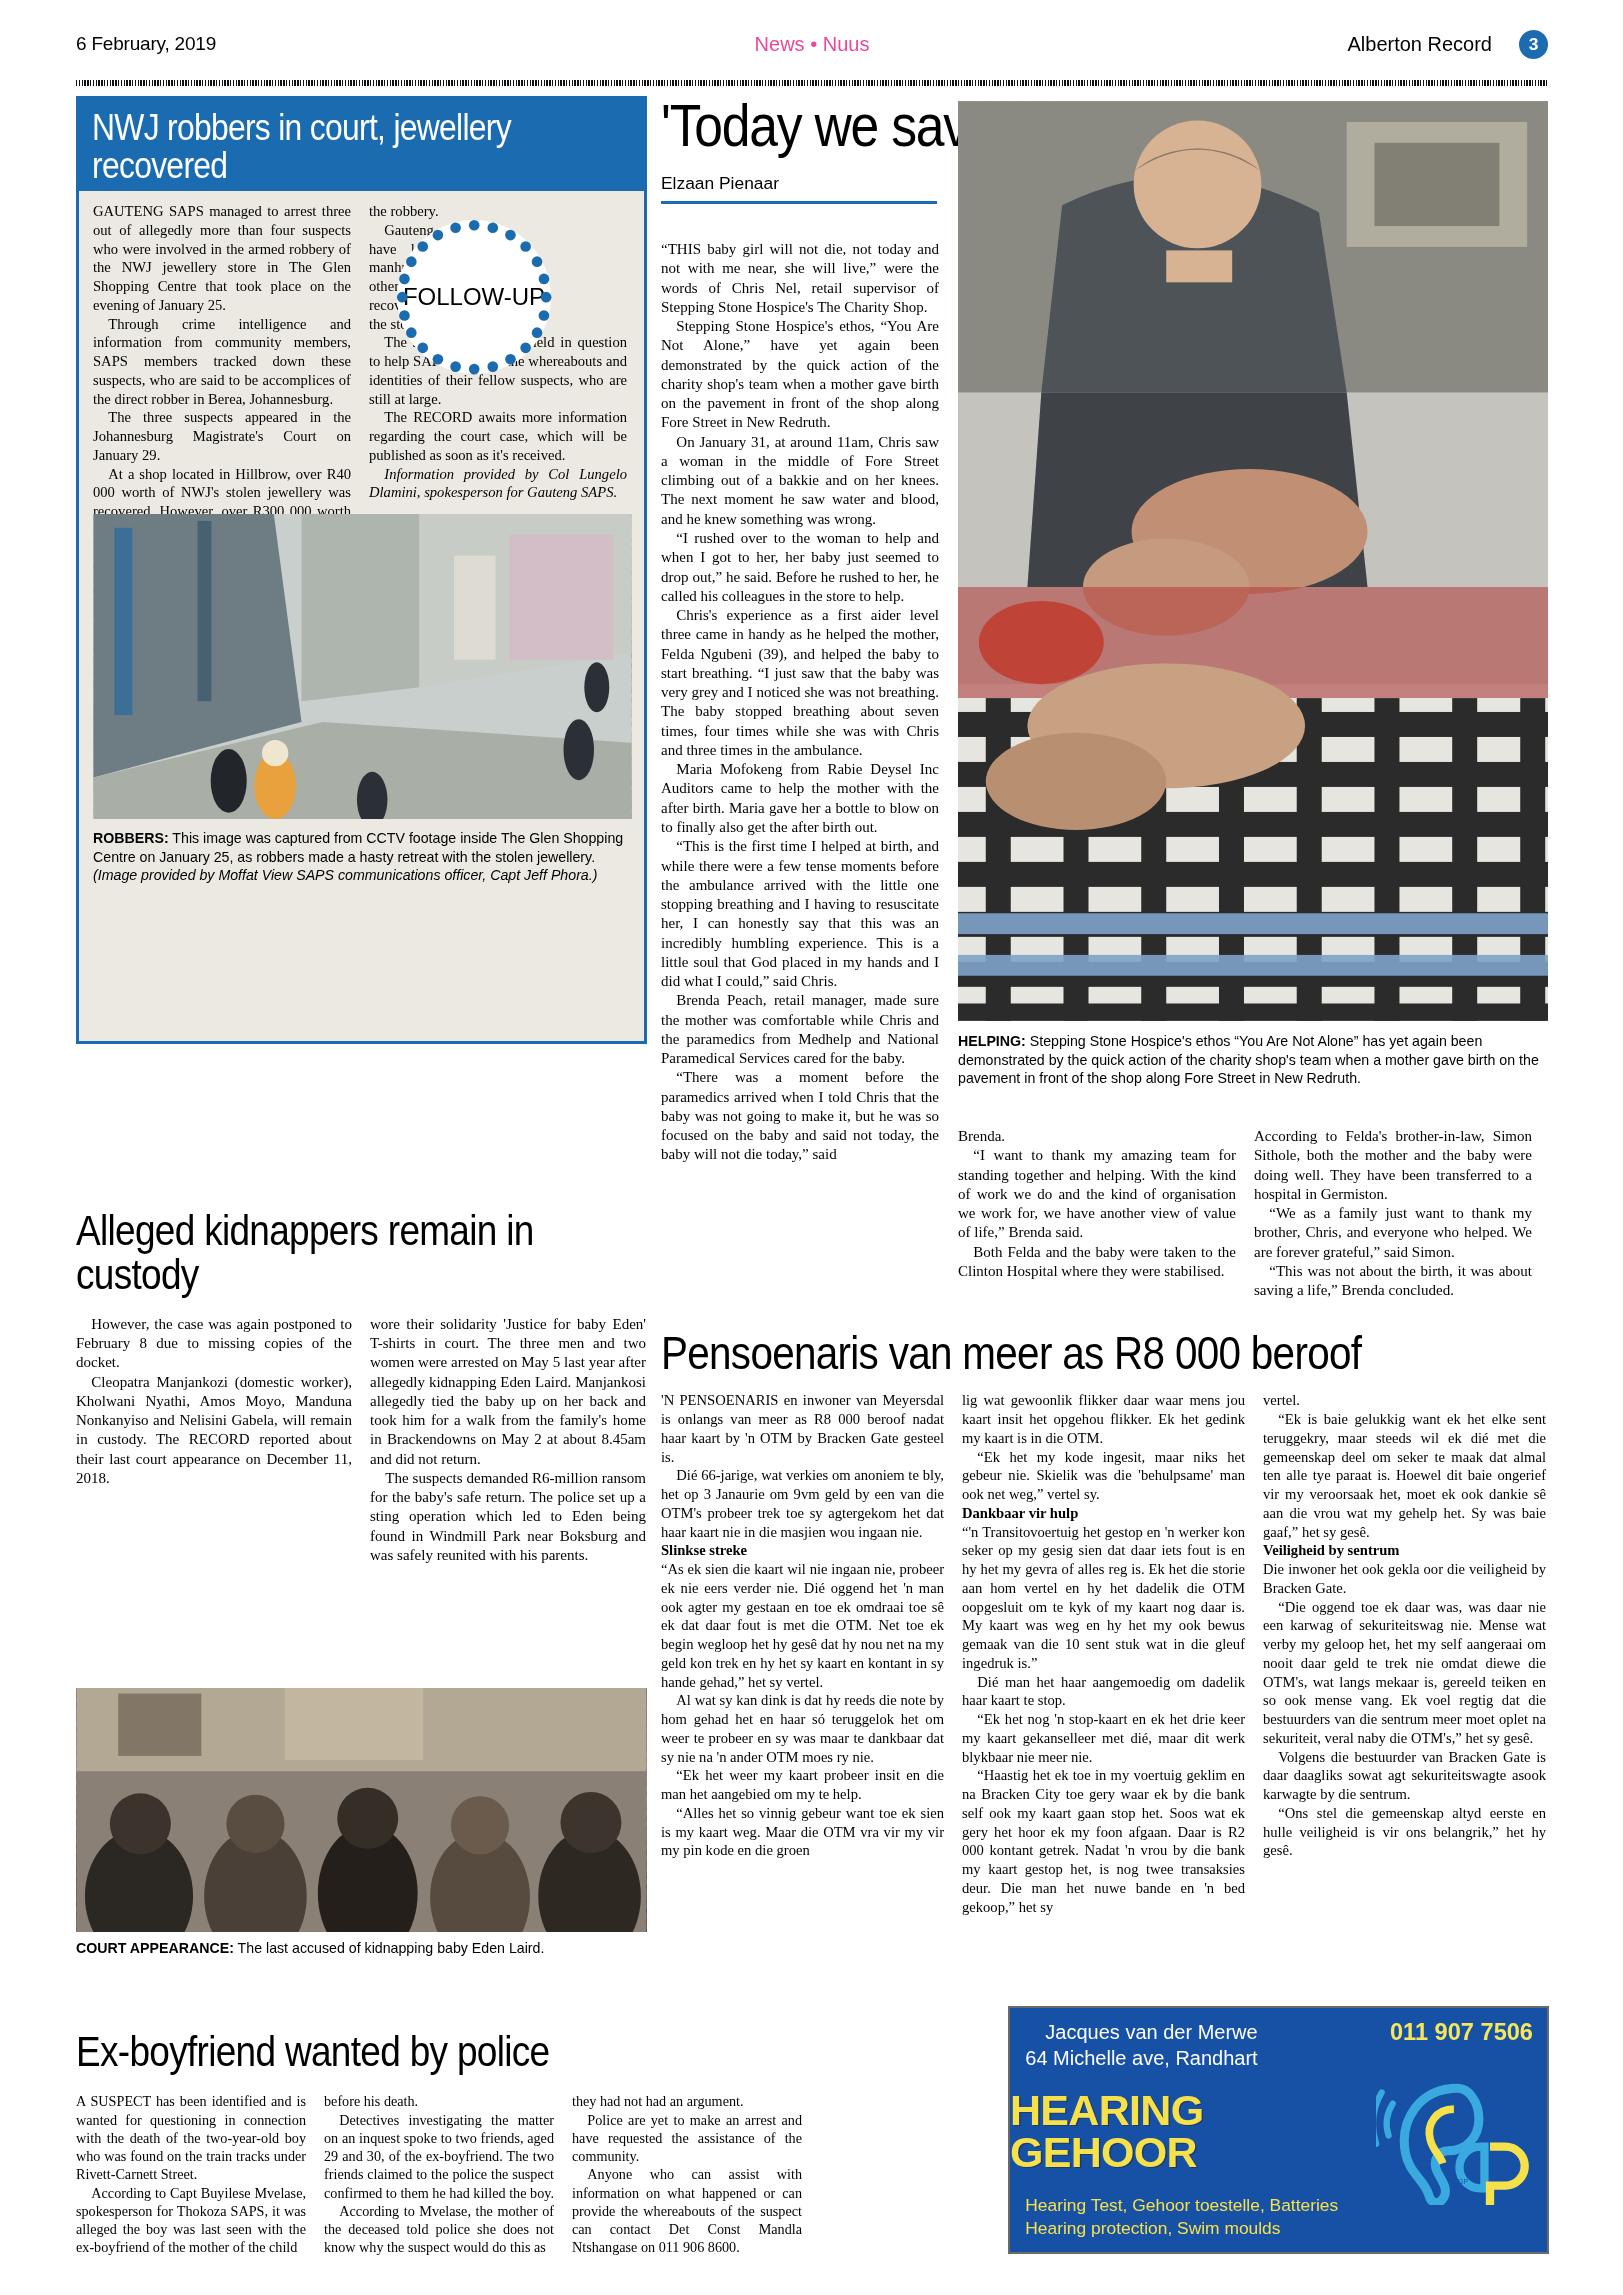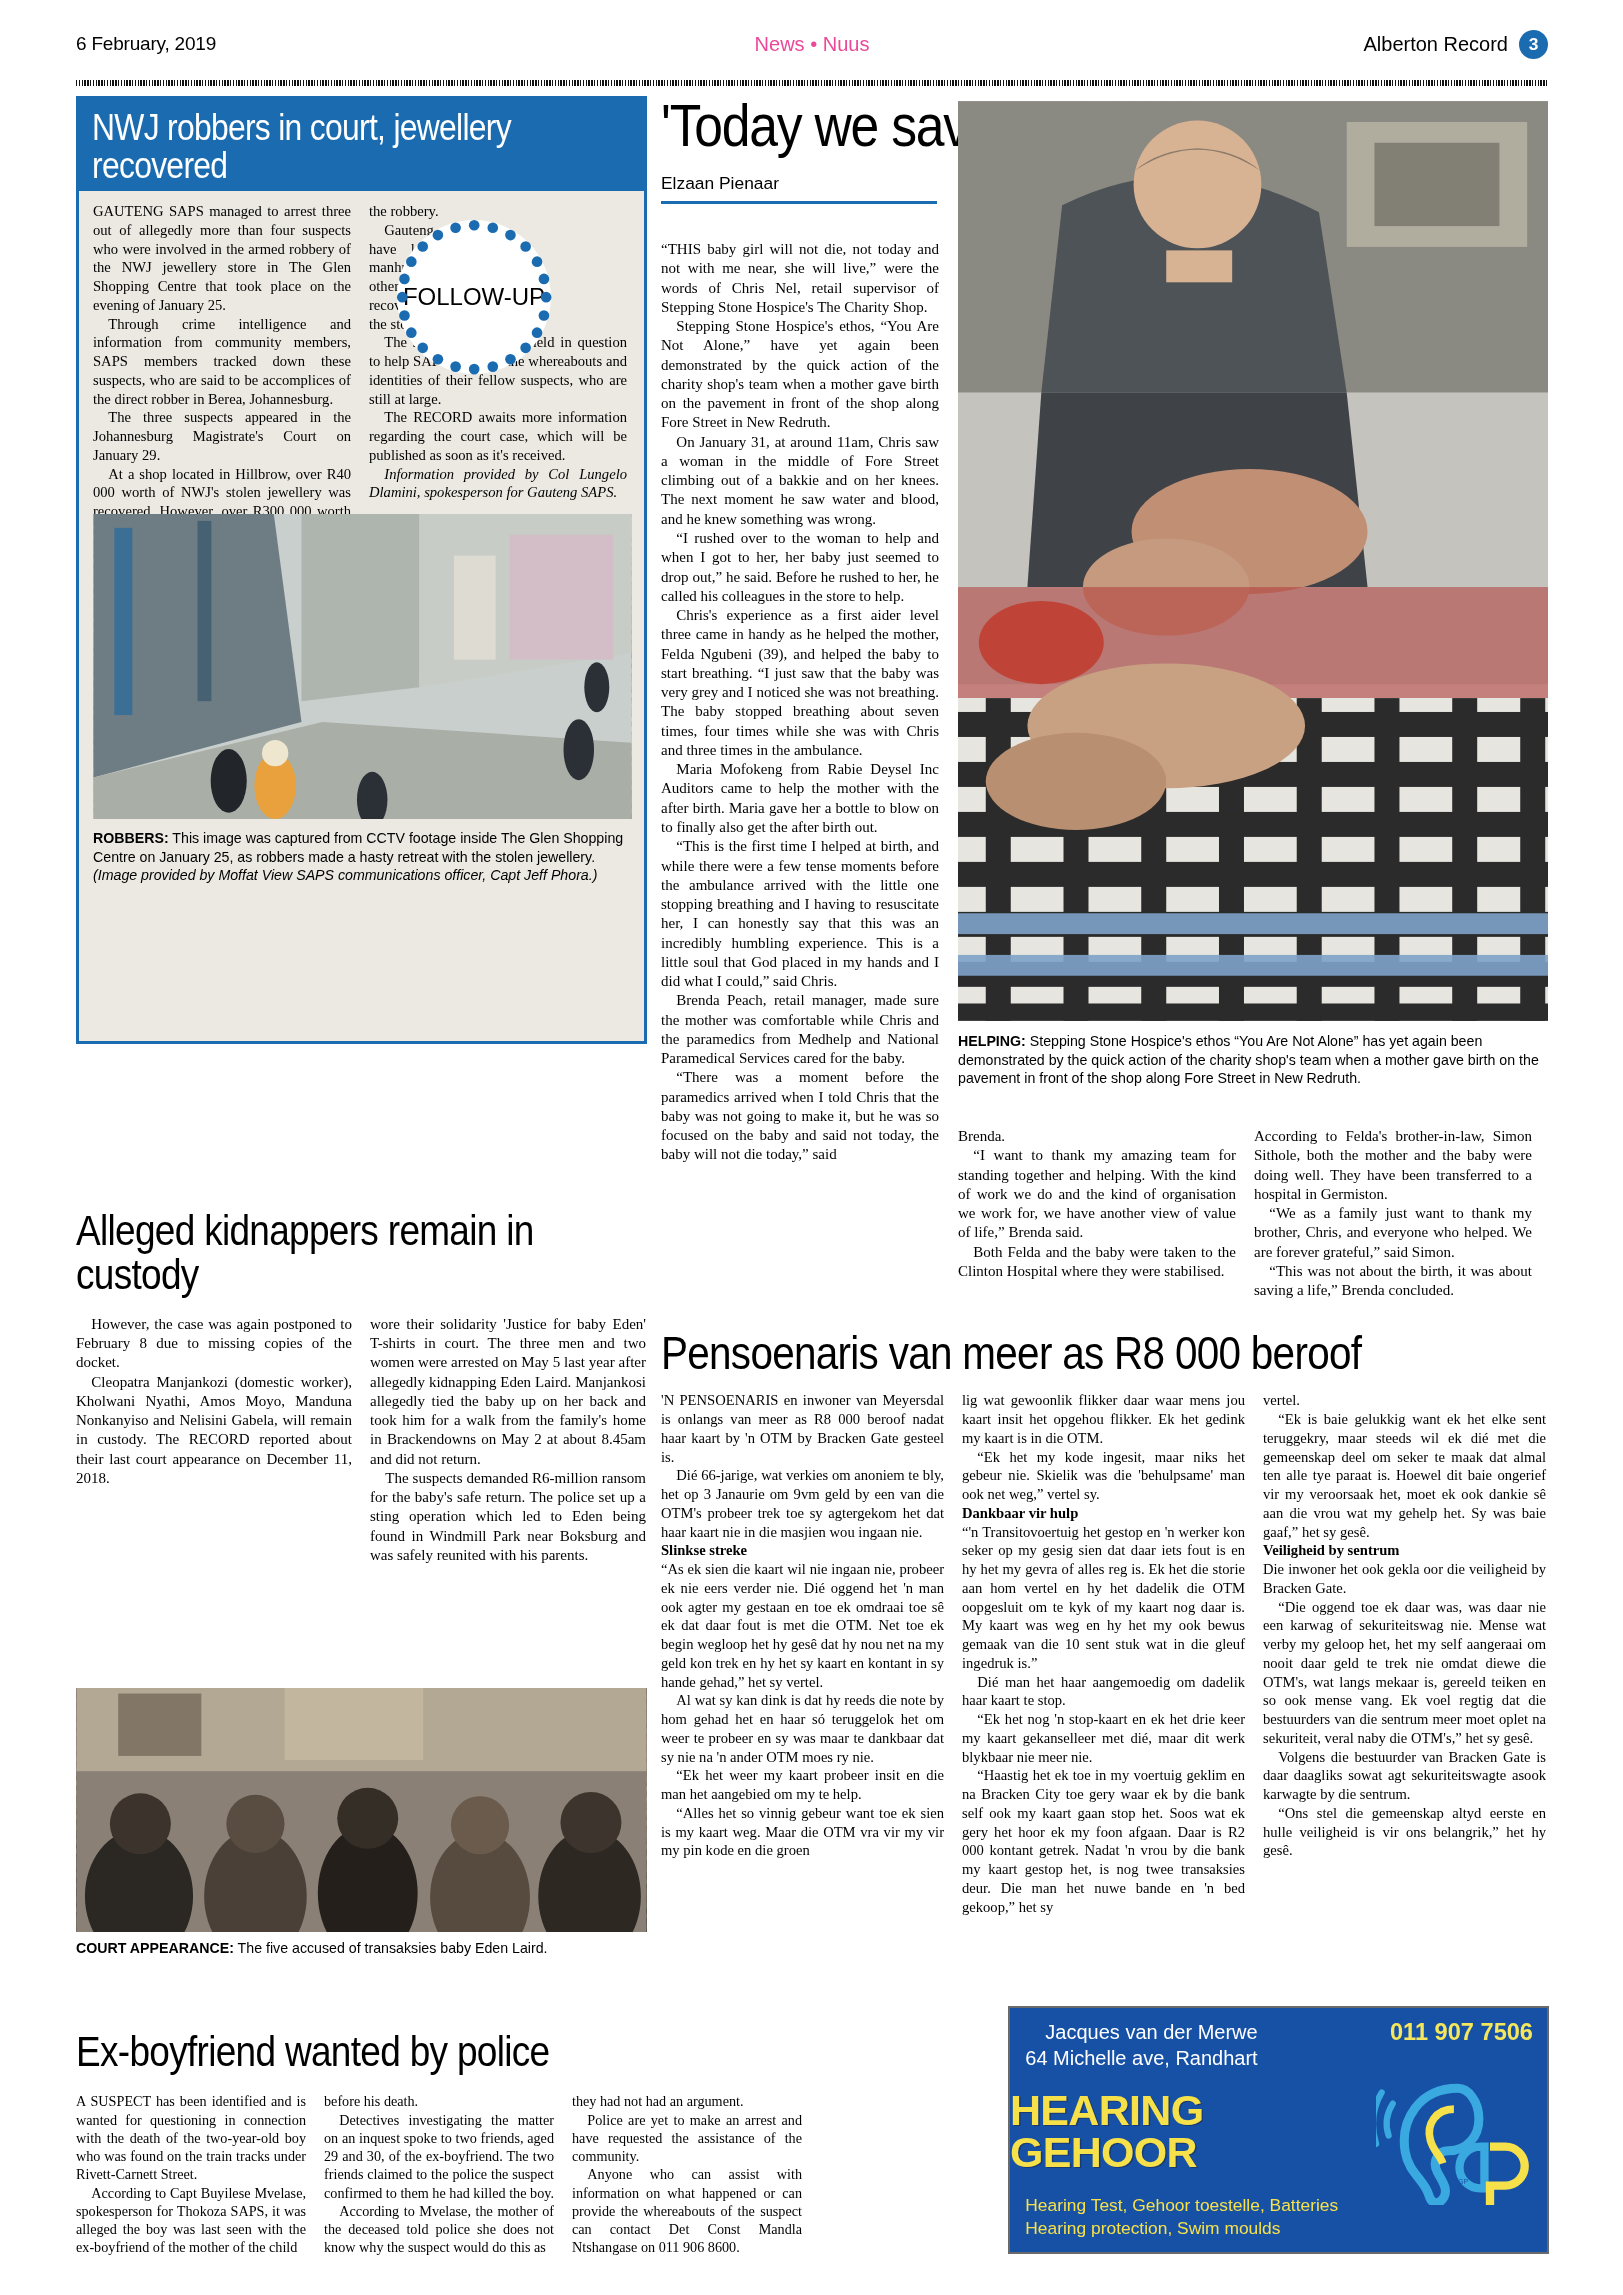--- a/index.html
+++ b/index.html
@@ -20,21 +20,21 @@
     position: absolute; left: 0; top: 0;
     font-family: "Liberation Sans", sans-serif;
     font-size: 19px; letter-spacing: -0.2px; color: #000;
   }
   .mast-center {
     position: absolute; left: 50%; top: 0; transform: translateX(-50%);
     font-family: "Liberation Sans", sans-serif;
     font-size: 20px; color: #ec4899; white-space: nowrap;
   }
   .mast-right {
-    position: absolute; right: 40px; top: 0;
+    position: absolute; right: 56px; top: 0;
     font-family: "Liberation Sans", sans-serif;
     font-size: 20px; color: #000; white-space: nowrap;
   }
   .page-badge {
     position: absolute; right: 0; top: -3.5px;
     width: 29px; height: 29px; border-radius: 50%;
     background: #1b6bb0; color: #fff;
     font-family: "Liberation Sans", sans-serif;
     font-size: 17.4px; font-weight: bold;
     display: flex; align-items: center; justify-content: center;
@@ -305,21 +305,21 @@
         <circle cx="258" cy="196" r="42" fill="#594c40"></circle>
         <ellipse cx="420" cy="296" rx="72" ry="98" fill="#241f1b"></ellipse>
         <circle cx="420" cy="188" r="44" fill="#352e27"></circle>
         <ellipse cx="582" cy="302" rx="72" ry="94" fill="#574a3e"></ellipse>
         <circle cx="582" cy="198" r="42" fill="#6a5b4c"></circle>
         <ellipse cx="740" cy="300" rx="74" ry="96" fill="#2e2823"></ellipse>
         <circle cx="742" cy="194" r="44" fill="#3d352d"></circle>
       </svg>
     </div>
     <div class="kid-caption caption">
-      <b>COURT APPEARANCE:</b><span> The five accused of transaksies baby Eden Laird.</span>
+      <b>COURT APPEARANCE:</b><span> The last accused of kidnapping baby Eden Laird.</span>
     </div>
   </div>
 
   <div class="life-wrap">
     <div class="life-head">
       <div class="hl">'Today we saved a life'</div>
     </div>
     <div class="life-byline">Elzaan Pienaar</div>
     <div class="life-byline-rule"></div>
 

